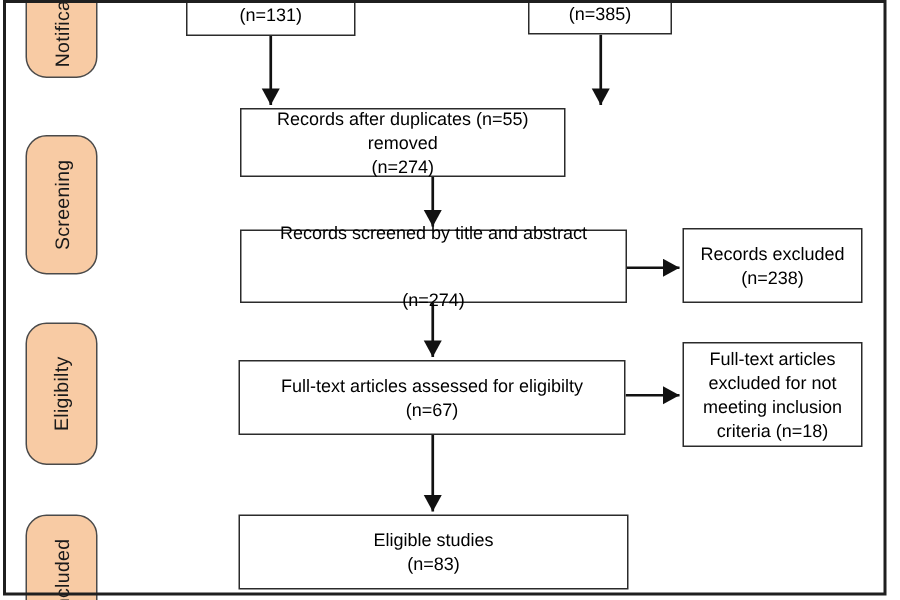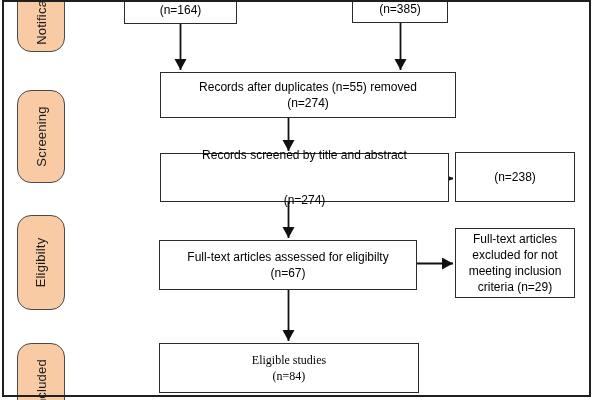--- a/index.html
+++ b/index.html
@@ -61,49 +61,50 @@
     <span>Screening</span>
   </div>
   <div class="stage" style="top:215px; height:95px;">
     <span>Eligibilty</span>
   </div>
   <div class="stage" style="top:343px; height:82px;">
     <span>Included</span>
   </div>
 
   <div class="fbox cutoff-top" style="left:124px; top:-32px; width:113px; height:56px;">
-    <span class="ln">(n=164)</span>
+    <span class="ln">(n=131)</span>
   </div>
 
   <div class="fbox cutoff-top" style="left:352px; top:-33px; width:96px; height:56px;">
     <span class="ln">(n=385)</span>
   </div>
 
-  <div class="fbox" style="left:160px; top:72px; width:296px; height:46px;">
+  <div class="fbox" style="left:160px; top:72px; width:217px; height:46px;">
     <span class="ln">Records after duplicates (n=55) removed</span>
     <span class="ln">(n=274)</span>
   </div>
 
-  <div class="fbox" style="left:160px; top:153px; width:289px; height:49px;gap:28px;">
+  <div class="fbox" style="left:160px; top:153px; width:258px; height:49px;gap:28px;">
     <span class="ln">Records screened by title and abstract</span>
     <span class="ln">(n=274)</span>
   </div>
 
   <div class="fbox" style="left:455px; top:152px; width:120px; height:50px;">
+    <span class="ln">Records excluded</span>
     <span class="ln">(n=238)</span>
   </div>
 
   <div class="fbox" style="left:159px; top:240px; width:258px; height:50px;">
     <span class="ln">Full-text articles assessed for eligibilty</span>
     <span class="ln">(n=67)</span>
   </div>
 
   <div class="fbox" style="left:455px; top:228px; width:120px; height:70px;">
-    <span class="ln">Full-text articles excluded for not meeting inclusion criteria (n=29)</span>
+    <span class="ln">Full-text articles excluded for not meeting inclusion criteria (n=18)</span>
   </div>
 
-  <div class="fbox" style="left:159px; top:343px; width:260px; height:50px;font-family:Liberation Serif, serif;">
+  <div class="fbox" style="left:159px; top:343px; width:260px; height:50px;">
     <span class="ln">Eligible studies</span>
-    <span class="ln">(n=84)</span>
+    <span class="ln">(n=83)</span>
   </div>
 
   <div id="figure-border"></div>
 </div>
 
 </body></html>

